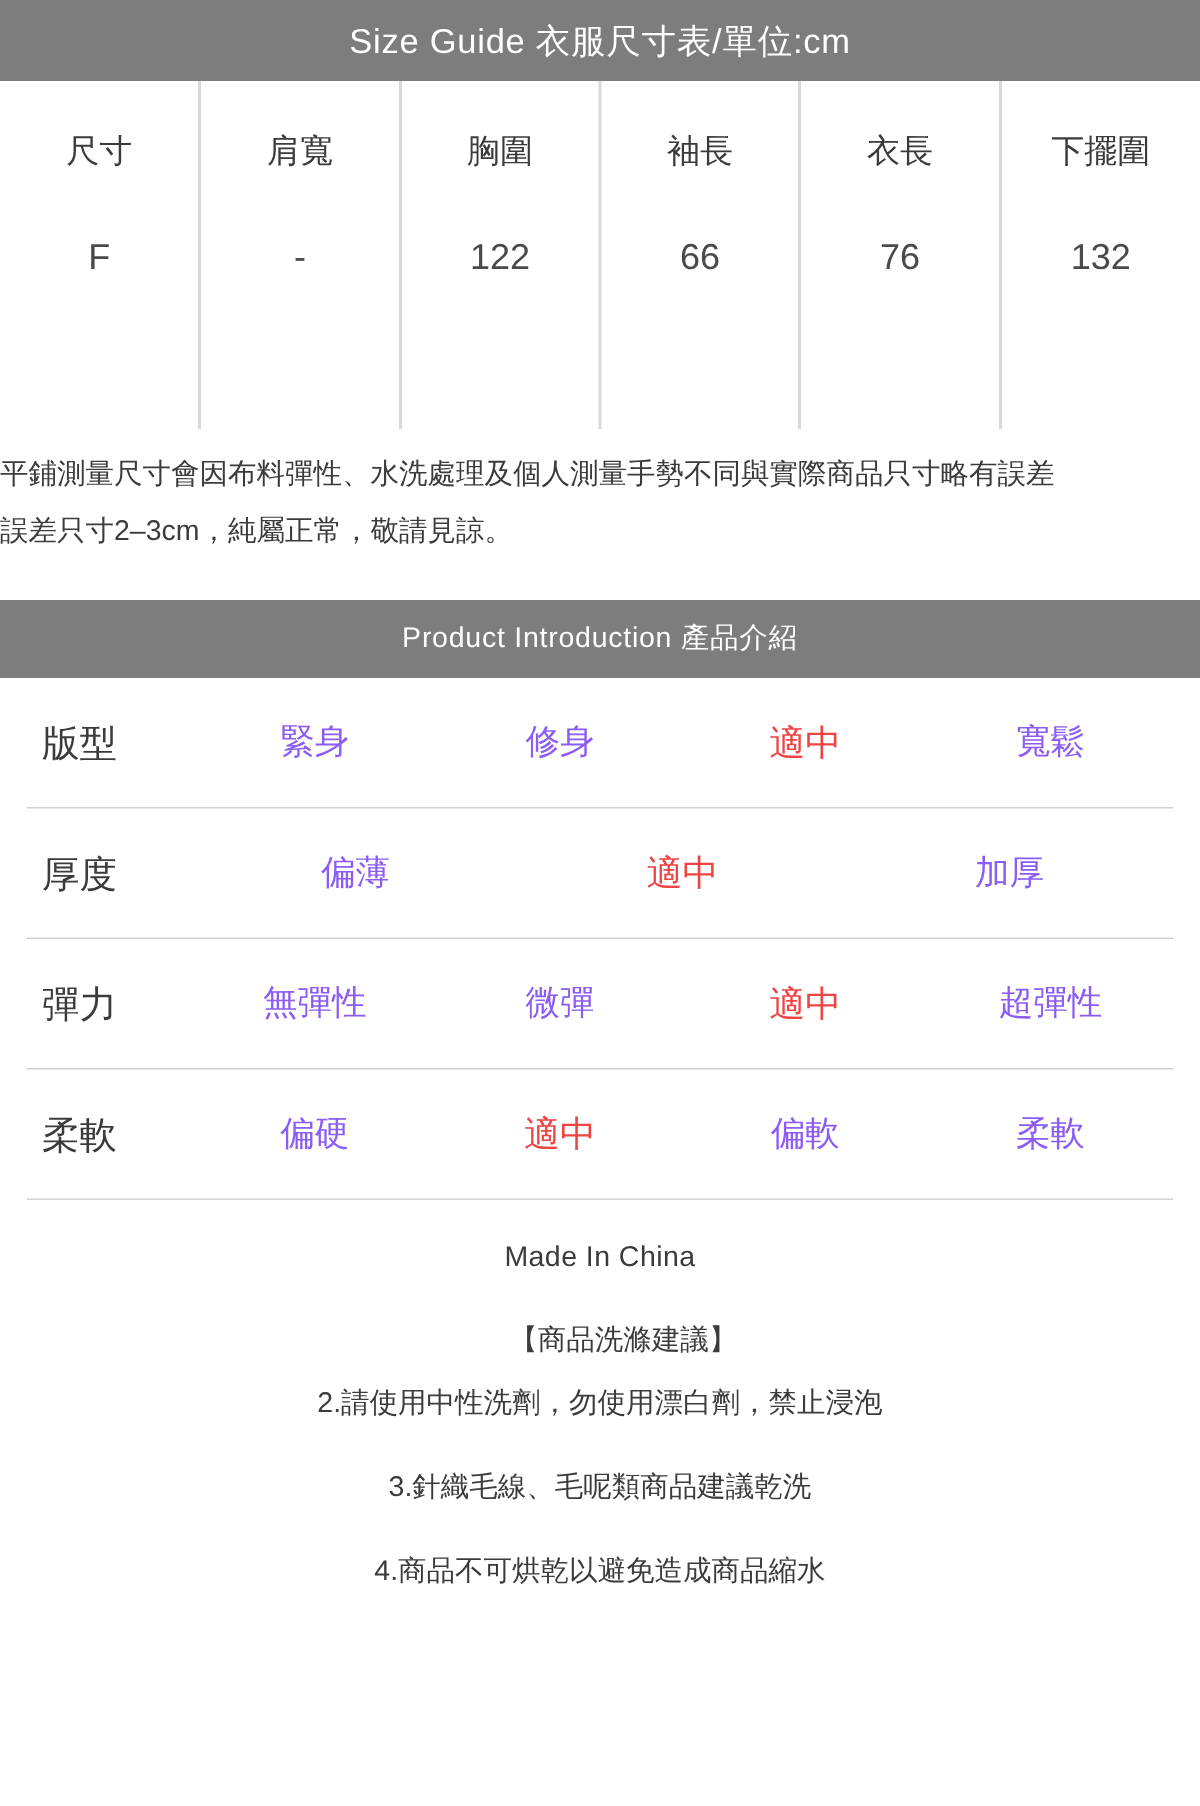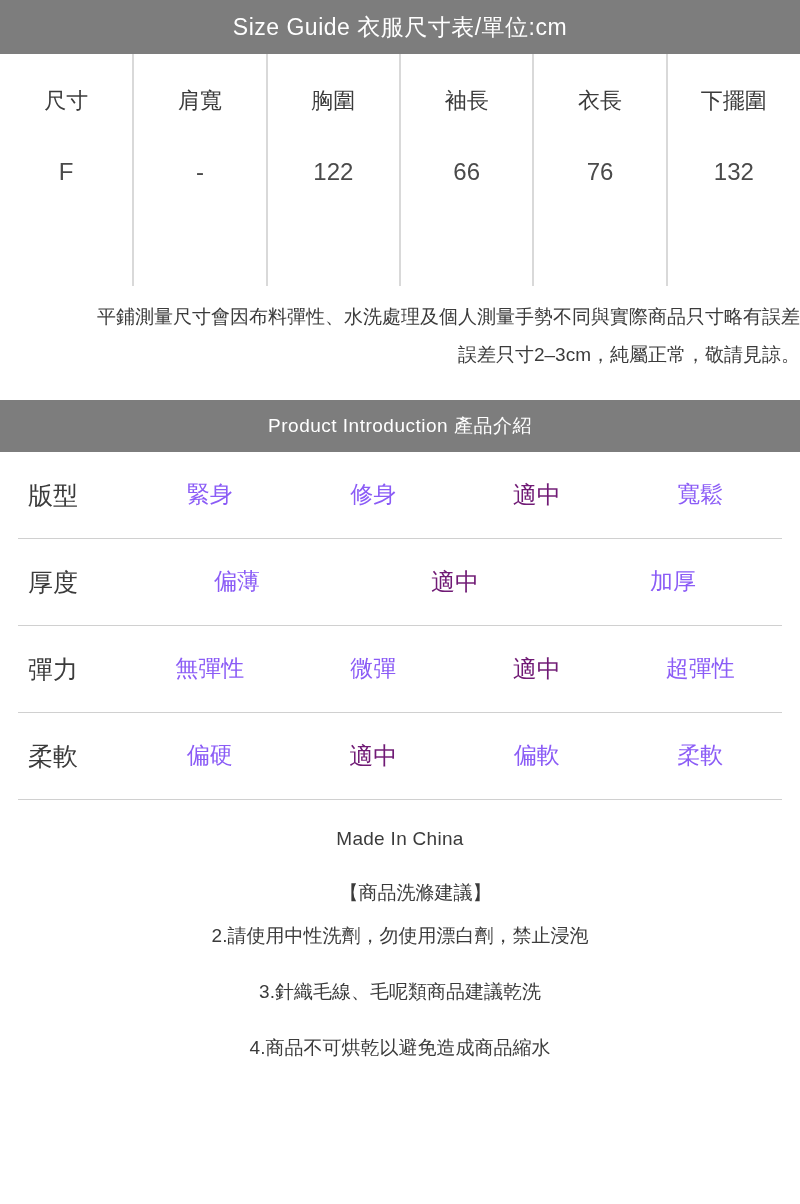--- a/index.html
+++ b/index.html
@@ -66,21 +66,21 @@
   }
   .size-table tr.row td {
     height: 128px;
     padding-top: 14px;
     font-size: 24px;
     color: #4a4a4a;
   }
 
   
   .note {
-    text-align: right;
+    text-align: left;
     font-size: 19px;
     color: #3b3b3b;
     line-height: 38px;
     padding: 12px 0 26px 0;
   }
   .note div { white-space: nowrap; }
 
   
   .attrs {
     width: 800px;
@@ -107,21 +107,21 @@
     flex: 1 1 auto;
     display: flex;
   }
   .attr-opt {
     flex: 1 1 0;
     text-align: center;
     font-size: 23px;
     color: #8b5cf6;
   }
   .attr-opt.active {
-    color: #701a75;
+    color: #ef4444;
     font-size: 24px;
   }
 
   
   .made {
     text-align: center;
     font-size: 19px;
     color: #3b3b3b;
     padding-top: 28px;
     padding-bottom: 4px;

